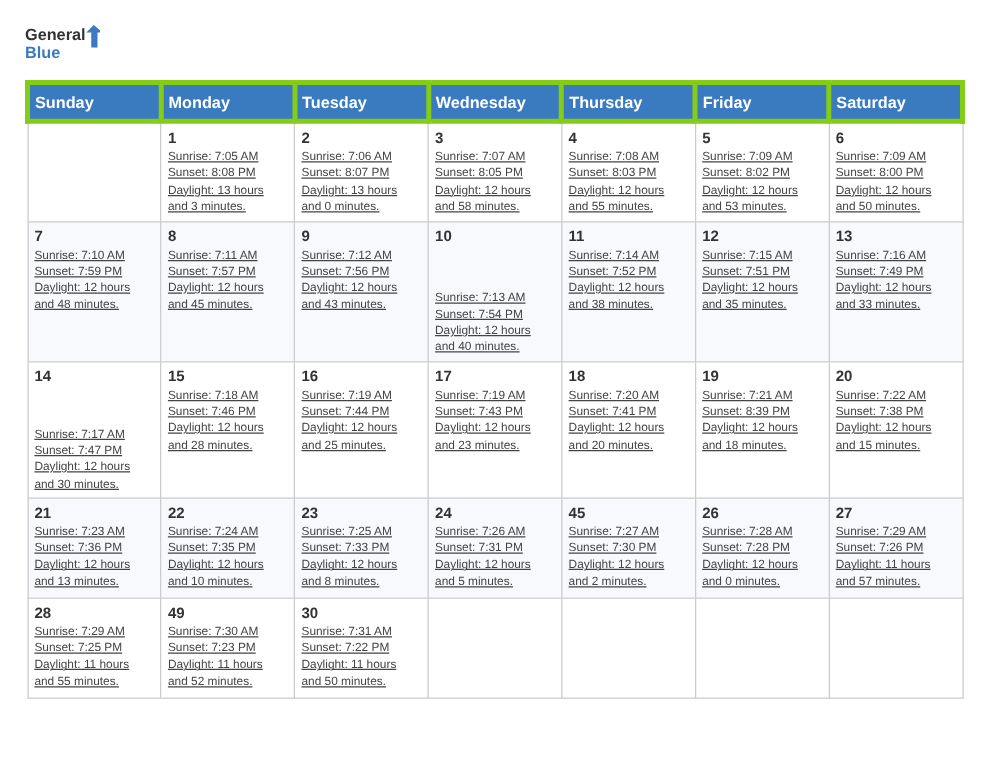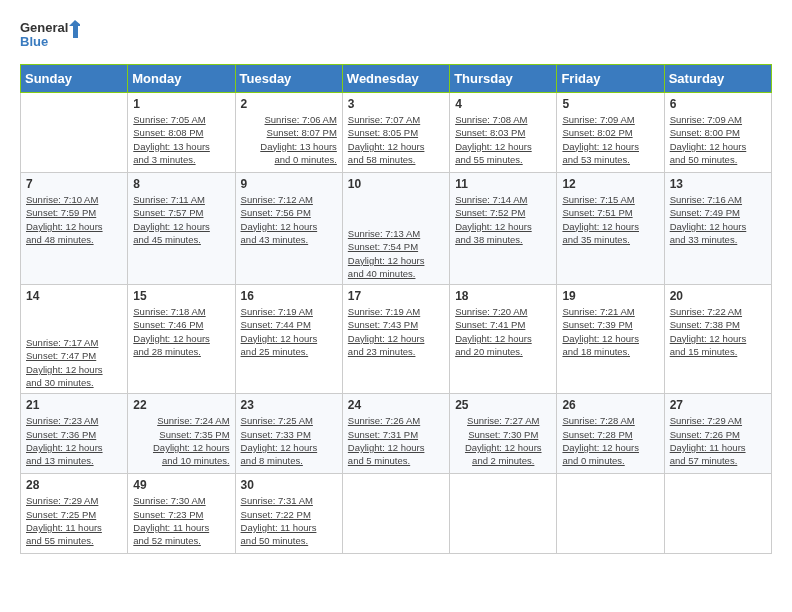--- a/index.html
+++ b/index.html
@@ -44,21 +44,21 @@
       border-collapse: collapse;
       table-layout: fixed;
     }
     thead tr th {
       background: #3a7bbf;
       color: #fff;
       font-size: 13px;
       font-weight: bold;
       padding: 6px 4px;
       text-align: left;
-      border: 1px solid #84cc16;
+      border: 4px solid #84cc16;
     }
     tbody tr td {
       vertical-align: top;
       border: 1px solid #ccc;
       padding: 4px 5px;
       font-size: 10px;
       color: #333;
       height: 80px;
     }
     .day-number {
@@ -119,21 +119,21 @@
           <td class="empty-cell"></td>
           <td>
             <span class="day-number">1</span>
             <div class="day-info" style="white-space: pre-line;">Sunrise: 7:05 AM
 Sunset: 8:08 PM
 Daylight: 13 hours
 and 3 minutes.</div>
           </td>
           <td>
             <span class="day-number">2</span>
-            <div class="day-info" style="white-space: pre-line; text-align: right;">Sunrise: 7:06 AM
+            <div class="day-info" style="white-space: pre-line;">Sunrise: 7:06 AM
 Sunset: 8:07 PM
 Daylight: 13 hours
 and 0 minutes.</div>
           </td>
           <td>
             <span class="day-number">3</span>
             <div class="day-info" style="white-space: pre-line;">Sunrise: 7:07 AM
 Sunset: 8:05 PM
 Daylight: 12 hours
 and 58 minutes.</div>
@@ -243,21 +243,21 @@
           <td>
             <span class="day-number">18</span>
             <div class="day-info" style="white-space: pre-line;">Sunrise: 7:20 AM
 Sunset: 7:41 PM
 Daylight: 12 hours
 and 20 minutes.</div>
           </td>
           <td>
             <span class="day-number">19</span>
             <div class="day-info" style="white-space: pre-line;">Sunrise: 7:21 AM
-Sunset: 7:39 PM
+Sunset: 8:39 PM
 Daylight: 12 hours
 and 18 minutes.</div>
           </td>
           <td>
             <span class="day-number">20</span>
             <div class="day-info" style="white-space: pre-line;">Sunrise: 7:22 AM
 Sunset: 7:38 PM
 Daylight: 12 hours
 and 15 minutes.</div>
           </td>
@@ -265,42 +265,42 @@
         <tr>
           <td>
             <span class="day-number">21</span>
             <div class="day-info" style="white-space: pre-line;">Sunrise: 7:23 AM
 Sunset: 7:36 PM
 Daylight: 12 hours
 and 13 minutes.</div>
           </td>
           <td>
             <span class="day-number">22</span>
-            <div class="day-info" style="white-space: pre-line; text-align: right;">Sunrise: 7:24 AM
+            <div class="day-info" style="white-space: pre-line;">Sunrise: 7:24 AM
 Sunset: 7:35 PM
 Daylight: 12 hours
 and 10 minutes.</div>
           </td>
           <td>
             <span class="day-number">23</span>
             <div class="day-info" style="white-space: pre-line;">Sunrise: 7:25 AM
 Sunset: 7:33 PM
 Daylight: 12 hours
 and 8 minutes.</div>
           </td>
           <td>
             <span class="day-number">24</span>
             <div class="day-info" style="white-space: pre-line;">Sunrise: 7:26 AM
 Sunset: 7:31 PM
 Daylight: 12 hours
 and 5 minutes.</div>
           </td>
           <td>
-            <span class="day-number">25</span>
-            <div class="day-info" style="white-space: pre-line; text-align: center;">Sunrise: 7:27 AM
+            <span class="day-number">45</span>
+            <div class="day-info" style="white-space: pre-line;">Sunrise: 7:27 AM
 Sunset: 7:30 PM
 Daylight: 12 hours
 and 2 minutes.</div>
           </td>
           <td>
             <span class="day-number">26</span>
             <div class="day-info" style="white-space: pre-line;">Sunrise: 7:28 AM
 Sunset: 7:28 PM
 Daylight: 12 hours
 and 0 minutes.</div>

